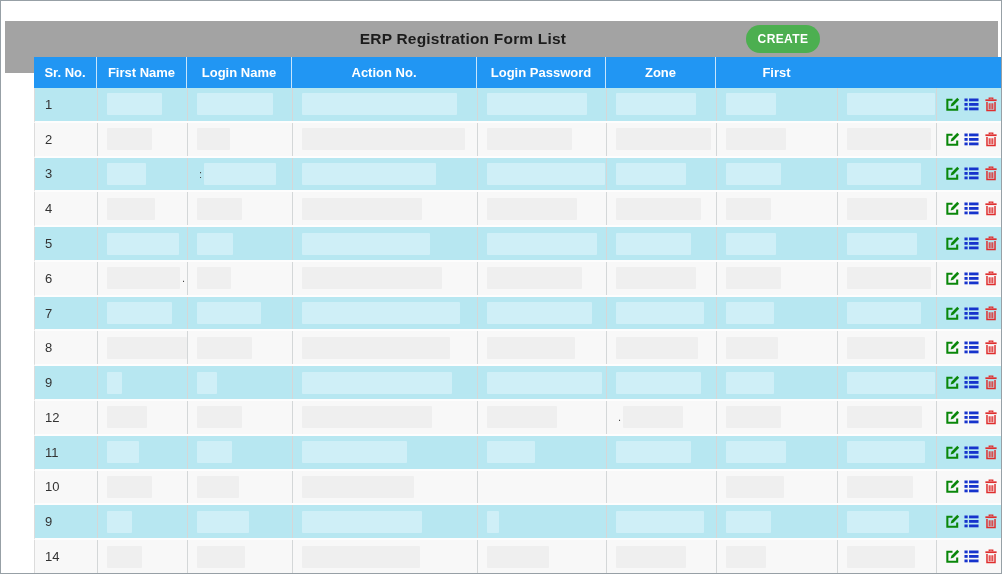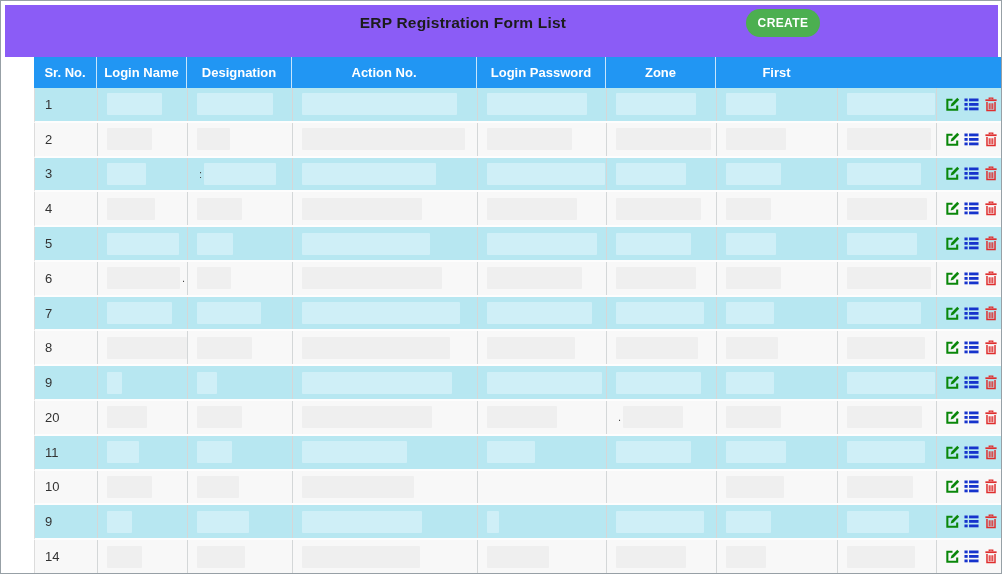--- a/index.html
+++ b/index.html
@@ -2,21 +2,21 @@
 <html><head>
 <meta charset="utf-8">
 <style>
   html,body{margin:0;padding:0;background:#e9e9e9;}
   .page{
     position:relative;width:1002px;height:574px;box-sizing:border-box;
     background:#ffffff;border:1px solid #97a0a6;overflow:hidden;
     font-family:"Liberation Sans", sans-serif;
   }
   
-  .topbar{position:absolute;left:4px;top:4px;width:993px;height:52px;background:#8b5cf6;}
+  .topbar{position:absolute;left:4px;top:20px;width:993px;height:52px;background:#a3a3a3;}
   .page-title{
     position:absolute;left:0;top:0;width:916px;height:36px;line-height:36px;
     text-align:center;font-size:15.5px;font-weight:bold;color:#1c1c1c;letter-spacing:.2px;
   }
   .create-btn{
     position:absolute;left:741px;top:4px;width:74px;height:28px;border:none;
     border-radius:14px;background:#4caf50;color:#ffffff;font-family:"Liberation Sans",sans-serif;
     font-size:12px;font-weight:bold;letter-spacing:.4px;cursor:pointer;
   }
   
@@ -58,22 +58,22 @@
 <div class="page">
 
   <div class="topbar">
     <div class="page-title">ERP Registration Form List</div>
     <button class="create-btn">CREATE</button>
   </div>
 
   <div class="erp-table">
     <div class="thead">
       <div class="th">Sr. No.</div>
+      <div class="th">First Name</div>
       <div class="th">Login Name</div>
-      <div class="th">Designation</div>
       <div class="th">Action No.</div>
       <div class="th">Login Password</div>
       <div class="th">Zone</div>
       <div class="th">First</div>
     </div>
     <div>
         <div class="trow odd">
     <div class="td cell-sr">1</div>
     <div class="td redact-cell">
             <span class="redact" style="width: 55px;"></span>
@@ -537,21 +537,21 @@
         <svg width="14" height="15" viewBox="0 0 16 17">
           <path d="M6 2.4 V1.2 H10 V2.4" fill="none" stroke="#df2e2e" stroke-width="1.5"></path>
           <rect x="1.6" y="2.6" width="12.8" height="2" fill="#df2e2e"></rect>
           <path d="M3.4 5.6 V15.4 H12.6 V5.6" fill="none" stroke="#df2e2e" stroke-width="1.7"></path>
           <path d="M6 7.2 V13.8 M8 7.2 V13.8 M10 7.2 V13.8" fill="none" stroke="#df2e2e" stroke-width="1.3"></path>
         </svg>
       </button>
     </div>
   </div>
         <div class="trow even">
-    <div class="td cell-sr">20</div>
+    <div class="td cell-sr">12</div>
     <div class="td redact-cell">
             <span class="redact" style="width: 40px;"></span>
           </div>
     <div class="td redact-cell">
             <span class="redact" style="width: 45px;"></span>
           </div>
     <div class="td redact-cell">
             <span class="redact" style="width: 130px;"></span>
           </div>
     <div class="td redact-cell">

